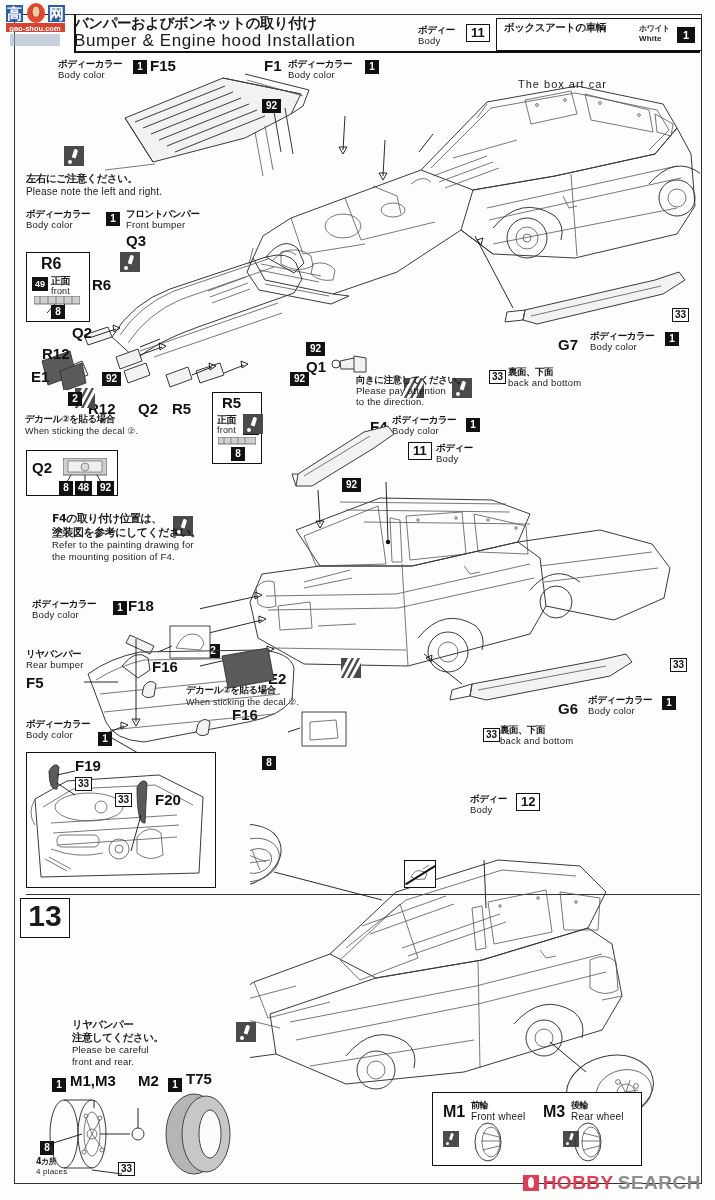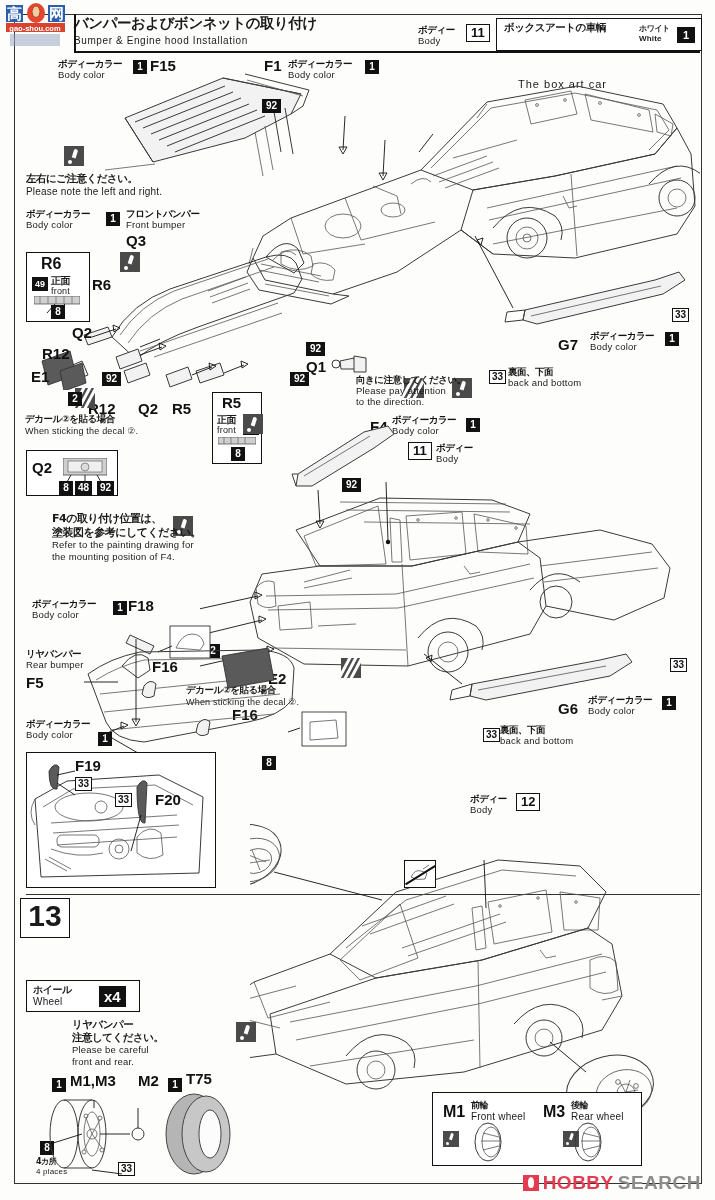--- a/index.html
+++ b/index.html
@@ -105,21 +105,21 @@
       <path d="M29 6 q3 -4 6 0 q2 3 0 8 q-3 3 -6 0 q-2 -5 0 -8z" fill="#f4c9a0" stroke="#8b3b1d" stroke-width=".8"></path>
       <rect x="2" y="21" width="59" height="9" fill="#d8432d"></rect>
       <text x="31" y="28.5" font-size="7.5" font-weight="bold" fill="#fff" text-anchor="middle" font-family="Liberation Sans, sans-serif">gao-shou.com</text>
       <rect x="6" y="32" width="50" height="12" fill="#9aa9c4" opacity=".55"></rect>
     </svg>
   </div>
 
   
   <div class="abs" style="left:74px;top:14px;width:340px;">
     <div class="jp" style="font-size:14.5px;line-height:18px;">バンパーおよびボンネットの取り付け</div>
-    <div class="en" style="font-size:10px;line-height:17px;letter-spacing:.6px;">Bumper &amp; Engine hood Installation</div>
+    <div class="en" style="font-size:17px;line-height:17px;letter-spacing:.6px;">Bumper &amp; Engine hood Installation</div>
   </div>
   <div class="hdr-rule" style="left:74px;top:51px;width:626px;height:1.6px;"></div>
   <div class="hdr-rule" style="left:74px;top:14px;width:1.6px;height:37px;"></div>
 
   
   <div class="abs frame" style="left:496px;top:18px;width:204px;height:31px;">
     <div class="abs jp" style="left:7px;top:2px;font-size:10.5px;">ボックスアートの車輌</div>
     <div class="abs en" style="left:21px;top:15px;font-size:11px;letter-spacing:1px;margin-top:44px;">The box art car</div>
     <div class="abs jp" style="left:142px;top:4px;font-size:8px;">ホワイト</div>
     <div class="abs en" style="left:142px;top:15px;font-size:8px;font-weight:bold;">White</div>
@@ -587,25 +587,20 @@
     <span class="abs boxnum sm" style="left:88px;top:40px;">33</span>
   </div>
 
   
   <div class="hdr-rule" style="left:26px;top:894px;width:674px;height:1.2px;background:#333;"></div>
 
   
   <div class="abs stepbox" style="left:20px;top:898px;width:48px;height:38px;">13</div>
 
   
-  <div class="abs frame" style="left:26px;top:980px;width:112px;height:30px;">
-    <div class="abs jp" style="left:6px;top:2px;font-size:10px;">ホイール</div>
-    <div class="abs en" style="left:6px;top:15px;font-size:10px;">Wheel</div>
-    <span class="abs chip" style="left:72px;top:5px;font-size:15px;padding:2px 5px;line-height:17px;">x4</span>
-  </div>
 
   
   <div class="abs ic" style="left:40px;top:1022px;"></div>
   <div class="abs" style="left:72px;top:1018px;">
     <div class="jp" style="font-size:10.5px;line-height:13px;">リヤバンパー</div>
     <div class="jp" style="font-size:10.5px;line-height:13px;">注意してください。</div>
     <div class="en" style="font-size:9.5px;line-height:12px;">Please be careful</div>
     <div class="en" style="font-size:9.5px;line-height:12px;">front and rear.</div>
   </div>
 

